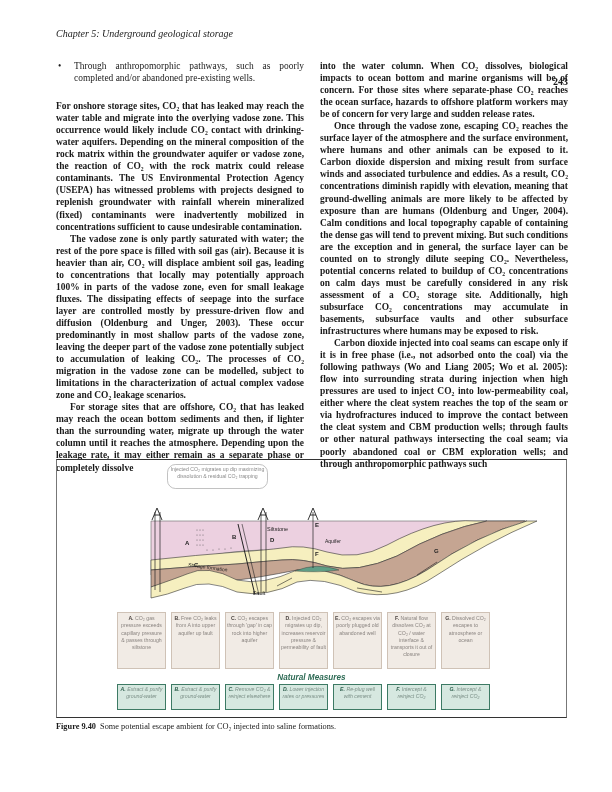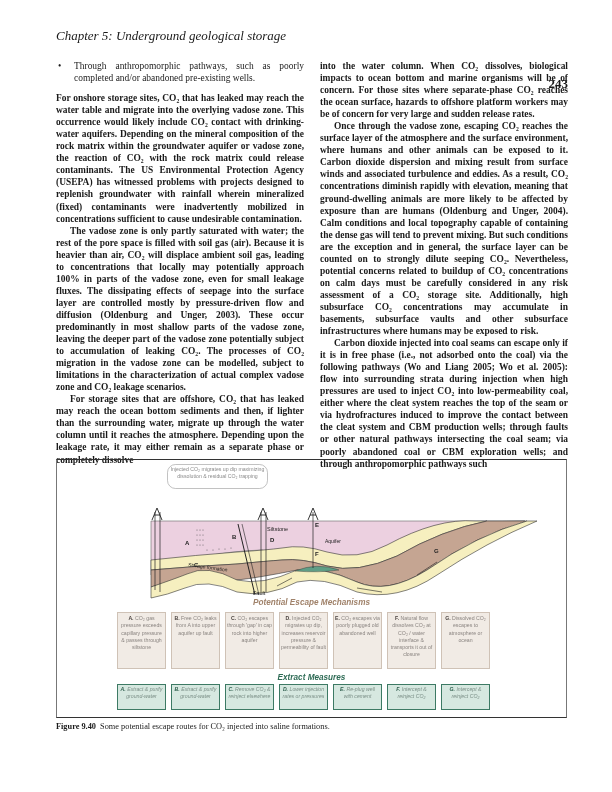--- a/index.html
+++ b/index.html
@@ -1,28 +1,28 @@
 <!DOCTYPE html>
 <html><head>
 <meta charset="utf-8">
 <style>
   html, body { margin:0; padding:0; background:#fff; }
   body { width:612px; height:792px; position:relative; overflow:hidden;
          font-family:"Liberation Serif", serif; color:#1a1a1a; }
   .header { position:absolute; top:28px; left:56px; right:44px; height:14px;
-            font-size:13px; }
+            font-size:10px; }
   .header .chap { position:absolute; left:0; top:0; font-style:italic; }
   .header .pnum { position:absolute; right:0; top:0; font-weight:bold;margin-top:48px; }
   .col { position:absolute; top:60px; width:248px; font-size:9.45px; line-height:12.05px;
          text-align:justify; }
   .col.left { left:56px; }
   .col.right { left:320px; }
   .col p { margin:0;font-weight:bold; }
   .col p.ind { text-indent:14px; }
-  .col p.gap { margin-top:8px; }
+  .col p.gap { margin-top:16px; }
   .bullet { display:flex; }
   .bullet .dot { width:16px; flex:none; padding-left:2px; }
   .bullet .txt { flex:1; text-align:justify; }
   .figure { position:absolute; left:56px; top:459px; width:511px; height:259px;
             border-top:1px solid #333; border-bottom:1px solid #333;
             border-left:1px solid #777; border-right:1px solid #777; box-sizing:border-box; }
   .figure svg { position:absolute; left:0; top:0; }
   .sec-title { position:absolute; font-family:"Liberation Sans", sans-serif;
                font-style:italic; font-weight:bold; font-size:8.2px; text-align:center; }
   .sec-title.mech { color:#a0826a; left:0; width:100%; top:138px; }
@@ -131,36 +131,35 @@
   <span class="lbl" style="left:131px;top:104px;font-size:5px;transform:rotate(8deg);">Storage formation</span>
   <span class="lbl" style="left:196px;top:130px;">Fault</span>
   <span class="lbl b" style="left:128px;top:80px;">A</span>
   <span class="lbl b" style="left:175px;top:74px;">B</span>
   <span class="lbl b" style="left:137px;top:102px;">C</span>
   <span class="lbl b" style="left:213px;top:77px;">D</span>
   <span class="lbl b" style="left:258px;top:62px;">E</span>
   <span class="lbl b" style="left:258px;top:91px;">F</span>
   <span class="lbl b" style="left:377px;top:88px;">G</span>
 
-  <div class="sec-title mech">Potential Escape Mechanisms</div>
 
   <div class="mbox" style="left:60px;"><b>A.</b> <span>CO₂ gas pressure exceeds capillary pressure &amp; passes through siltstone</span></div>
   <div class="mbox" style="left:114px;"><b>B.</b> <span>Free CO₂ leaks from A into upper aquifer up fault</span></div>
   <div class="mbox" style="left:168px;"><b>C.</b> <span>CO₂ escapes through 'gap' in cap rock into higher aquifer</span></div>
   <div class="mbox" style="left:222px;"><b>D.</b> <span>Injected CO₂ migrates up dip, increases reservoir pressure &amp; permeability of fault</span></div>
   <div class="mbox" style="left:276px;"><b>E.</b> <span>CO₂ escapes via poorly plugged old abandoned well</span></div>
   <div class="mbox" style="left:330px;"><b>F.</b> <span>Natural flow dissolves CO₂ at CO₂ / water interface &amp; transports it out of closure</span></div>
   <div class="mbox" style="left:384px;"><b>G.</b> <span>Dissolved CO₂ escapes to atmosphere or ocean</span></div>
 
-  <div class="sec-title rem">Extract Measures</div>
+  <div class="sec-title rem">Natural Measures</div>
 
   <div class="rbox" style="left:60px;"><b>A.</b> <span>Extract &amp; purify ground-water</span></div>
   <div class="rbox" style="left:114px;"><b>B.</b> <span>Extract &amp; purify ground-water</span></div>
   <div class="rbox" style="left:168px;"><b>C.</b> <span>Remove CO₂ &amp; reinject elsewhere</span></div>
   <div class="rbox" style="left:222px;"><b>D.</b> <span>Lower injection rates or pressures</span></div>
   <div class="rbox" style="left:276px;"><b>E.</b> <span>Re-plug well with cement</span></div>
   <div class="rbox" style="left:330px;"><b>F.</b> <span>Intercept &amp; reinject CO₂</span></div>
   <div class="rbox" style="left:384px;"><b>G.</b> <span>Intercept &amp; reinject CO₂</span></div>
 </div>
 
 <div class="caption">
-  <b>Figure 9.40</b>&nbsp;&nbsp;<span>Some potential escape routes for CO₂ injected into saline formations.</span>
+  <b>Figure 9.40</b>&nbsp;&nbsp;<span>Some potential escape ambient for CO₂ injected into saline formations.</span>
 </div>
 
 </body></html>

